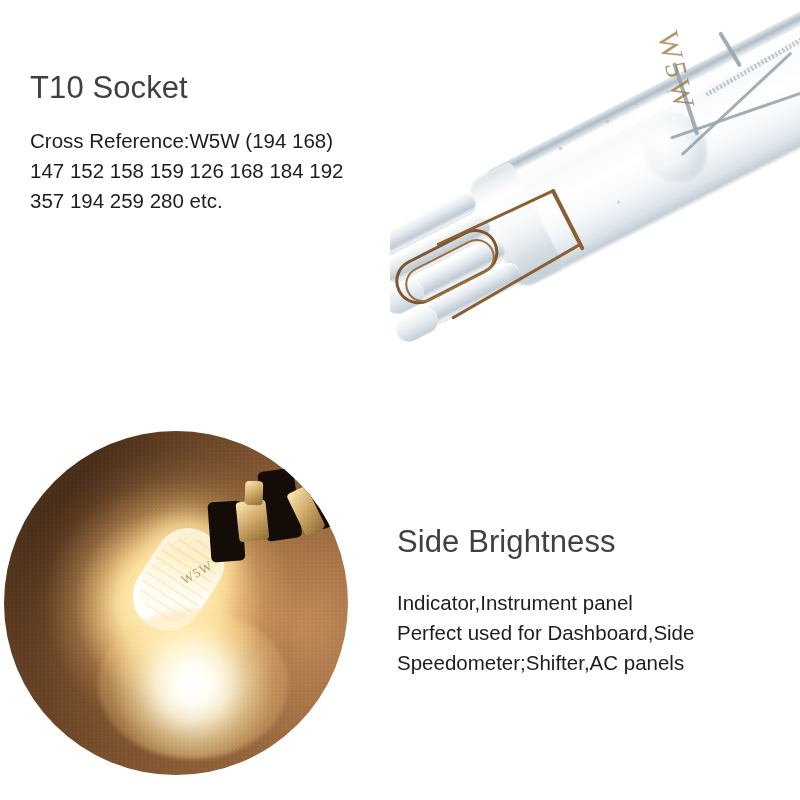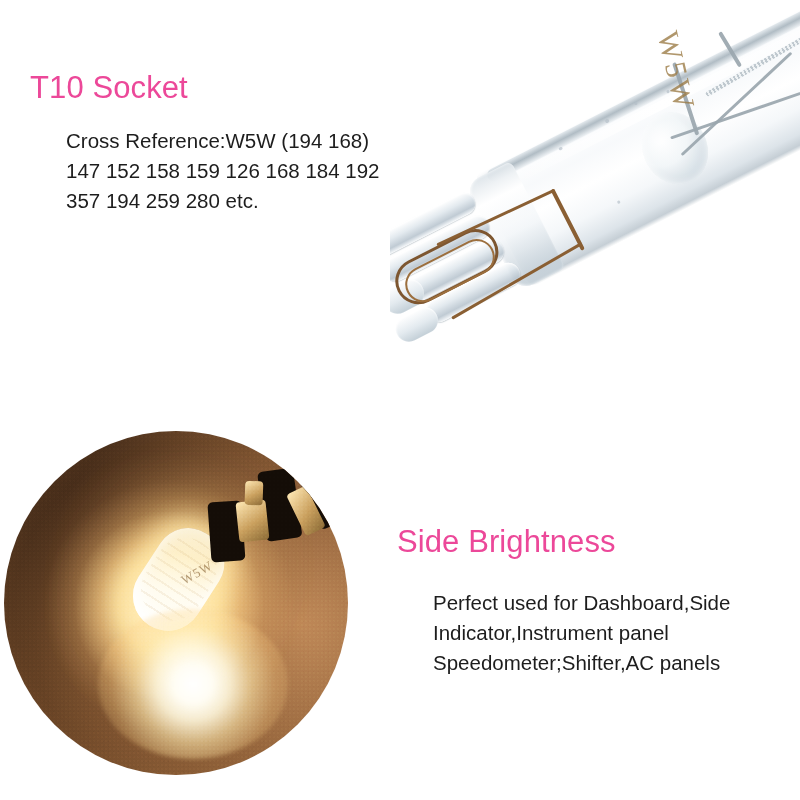--- a/index.html
+++ b/index.html
@@ -14,33 +14,32 @@
     position: relative;
     width: 800px;
     height: 800px;
     background: #ffffff;
     overflow: hidden;
   }
 
   
   .heading {
     position: absolute;
-    color: #ec4899;
+    color: #404040;
     font-size: 31px;
     font-weight: 400;
     letter-spacing: 0.1px;
     white-space: nowrap;
   }
   .body-text {
     position: absolute;
     color: #1d1d1d;
     font-size: 20.5px;
     line-height: 30px;
     font-weight: 400;
-    margin-left: 36px;
   }
   .body-text div { white-space: nowrap; }
 
   #title-t10      { left: 30px;  top: 70px; }
   #crossref-block { left: 30px;  top: 126px; width: 400px; }
 
   #title-super    { left: 397px; top: 524px; }
   #usage-block    { left: 397px; top: 588px; width: 400px; }
 
   
@@ -408,18 +407,18 @@
       <div class="sock-metal m4"></div>
     </div>
 
     <div id="flare"></div>
     <div id="glow-texture"></div>
   </div>
 
   <div class="heading" id="title-super">Side Brightness</div>
 
   <div class="body-text" id="usage-block">
+    <div>Indicator,Instrument panel</div>
     <div>Perfect used for Dashboard,Side</div>
-    <div>Indicator,Instrument panel</div>
     <div>Speedometer;Shifter,AC panels</div>
   </div>
 
 </div>
 
 </body></html>

